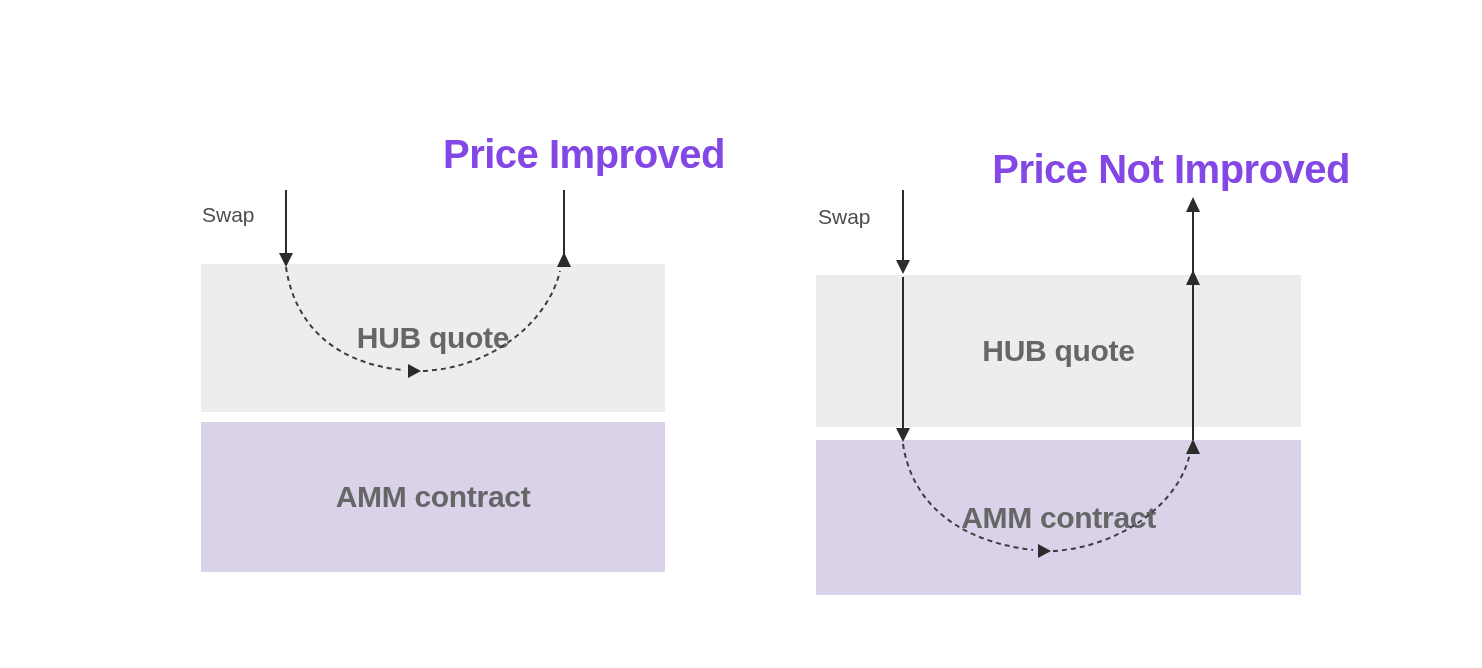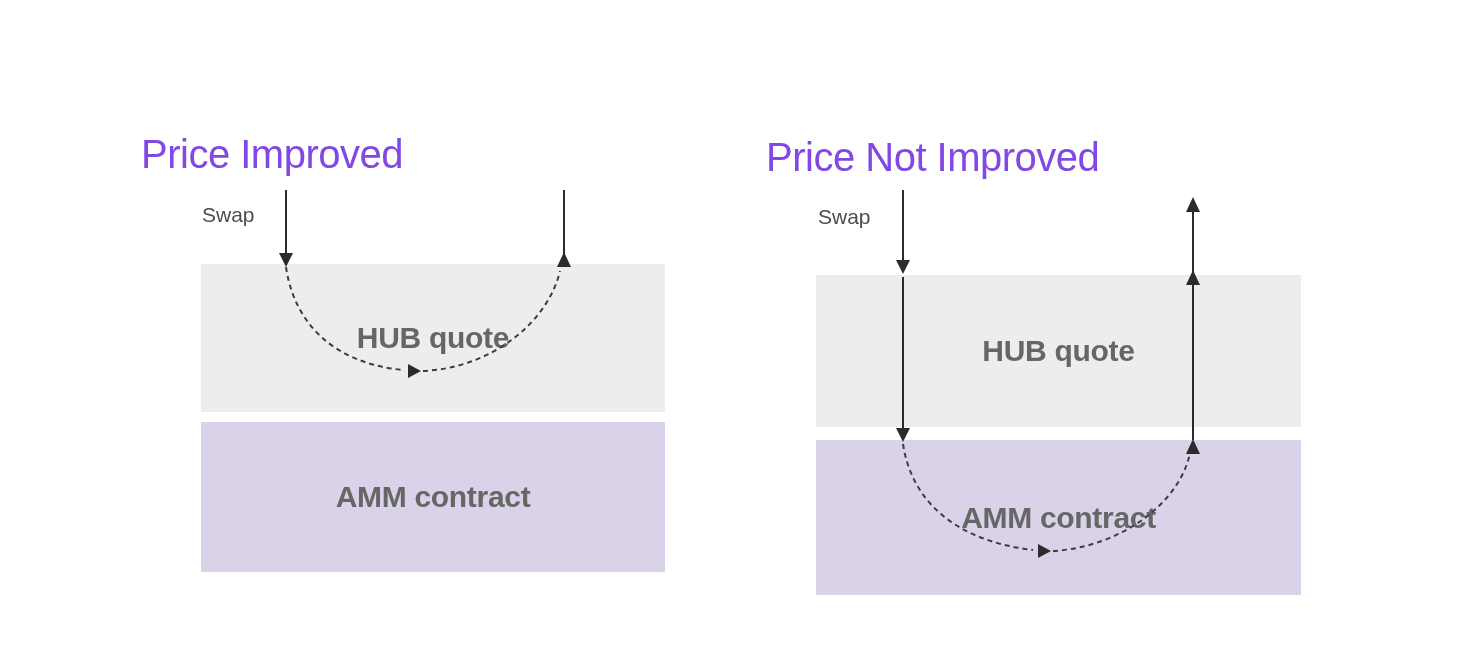--- a/index.html
+++ b/index.html
@@ -6,29 +6,29 @@
   .canvas {
     position: relative;
     width: 1482px;
     height: 668px;
     background: var(--page-background, #ffffff);
     font-family: "Liberation Sans", sans-serif;
     overflow: hidden;
   }
   .panel-title {
     position: absolute;
-    text-align: left;
-    font-weight: normal;
+    text-align: right;
+    font-weight: bold;
     font-size: 40px;
     letter-spacing: -0.5px;
     color: var(--title-purple, #8247E5);
     white-space: nowrap;
   }
   .pL .panel-title { left: 141px; top: 99px; width: 584px; }
-  .pR .panel-title { left: 766px; top: 102px; width: 584px; }
+  .pR .panel-title { left: 766px; top: 114px; width: 584px; }
 
   .swap-label {
     position: absolute;
     font-size: 21px;
     color: var(--swap-label-gray, #4D4D4D);
   }
   .pL .swap-label { left: 202px; top: 203px; }
   .pR .swap-label { left: 818px; top: 205px; }
 
   .layer-box {

